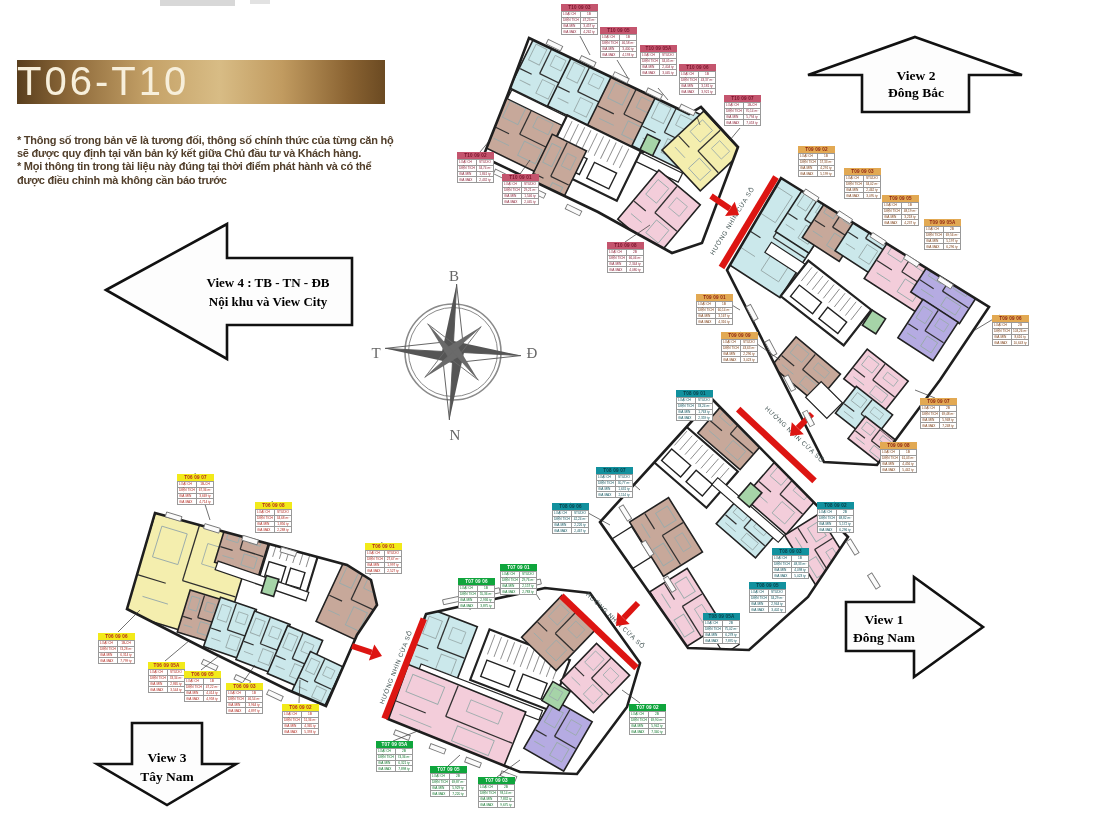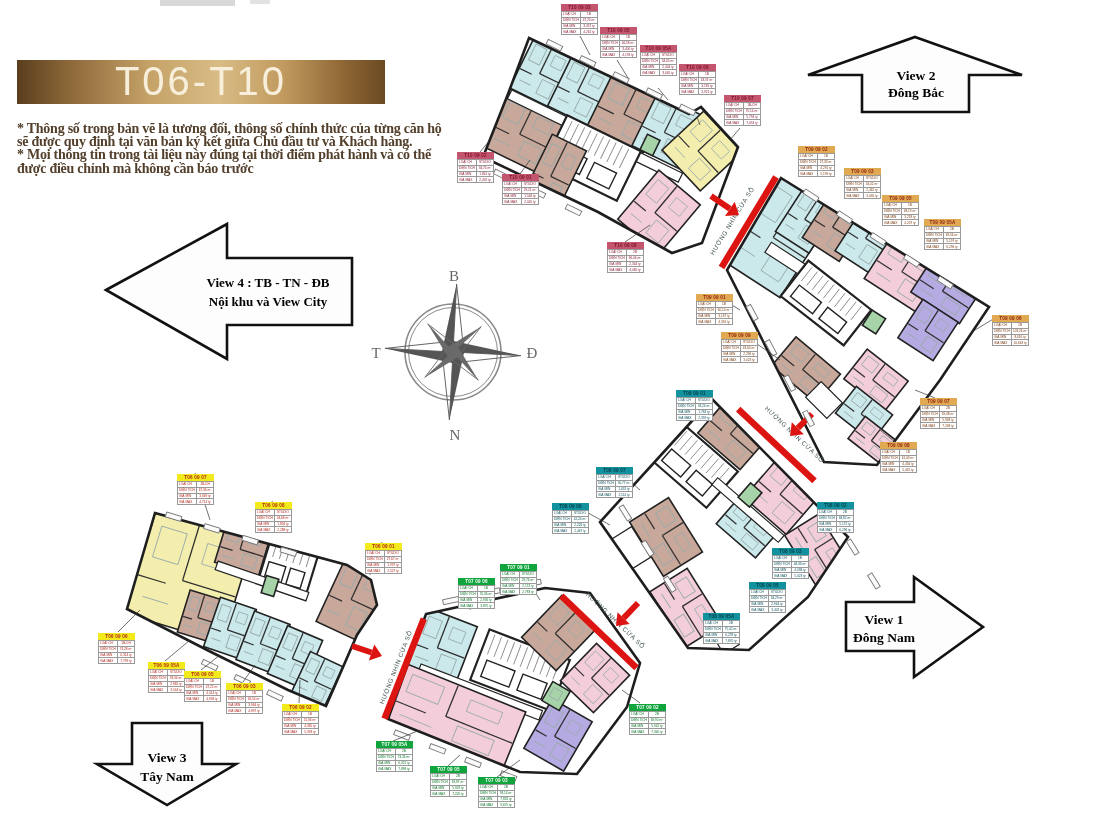--- a/index.html
+++ b/index.html
@@ -1,20 +1,20 @@
 <!DOCTYPE html>
 <html><head><meta charset="utf-8"><style>
 * { margin:0; padding:0; box-sizing:border-box; }
 body { width:1100px; height:814px; background:#fff; font-family:"Liberation Sans", sans-serif; position:relative; overflow:hidden; }
 #page { position:absolute; left:0; top:0; width:1100px; height:814px; }
 .title { position:absolute; left:20px; top:31px; width:420px; font-size:20px; font-weight:bold; color:#503d27; white-space:nowrap; }
 .gradbox { position:absolute; left:17px; top:60px; width:368px; height:44px;
   background:linear-gradient(90deg,#593e1d 0%, #8c6839 14%, #c5a268 36%, #d8bc85 55%, #c19b60 72%, #8a6332 90%, #6b4a22 100%);
-  color:#f7efdb; text-align:center; font-size:40px; line-height:42px; letter-spacing:3px; }
-.disc { position:absolute; left:17px; top:122px; width:470px; font-size:14px; line-height:13.2px; color:#53402c; font-weight:bold; letter-spacing:-0.25px; white-space:nowrap;font-family:Liberation Serif, serif; }
+  color:#f7efdb; font-size:40px; line-height:42px; letter-spacing:3px; }
+.disc { position:absolute; left:17px; top:134px; width:470px; font-size:11px; line-height:13.2px; color:#53402c; font-weight:bold; letter-spacing:-0.25px; white-space:nowrap; }
 .lbl { position:absolute; width:37px; background:#fff; }
 .lbl .lh { height:7px; font-size:4.6px; font-weight:bold; text-align:center; line-height:7px; letter-spacing:0.2px; }
 .lbl table { border-collapse:collapse; width:100%; }
 .lbl td { border:0.5px solid #999; font-size:3.2px; height:5.8px; padding:0 1px; white-space:nowrap; }
 .lbl td:first-child { width:17px; }
 .lbl td:last-child { text-align:center; }
 .c10 .lh { background:#c4556e; color:#79132b; }
 .c10 td { color:#8d2036; }
 .c09 .lh { background:#e2a953; color:#8c1f10; }
 .c09 td { color:#7c3b10; }

